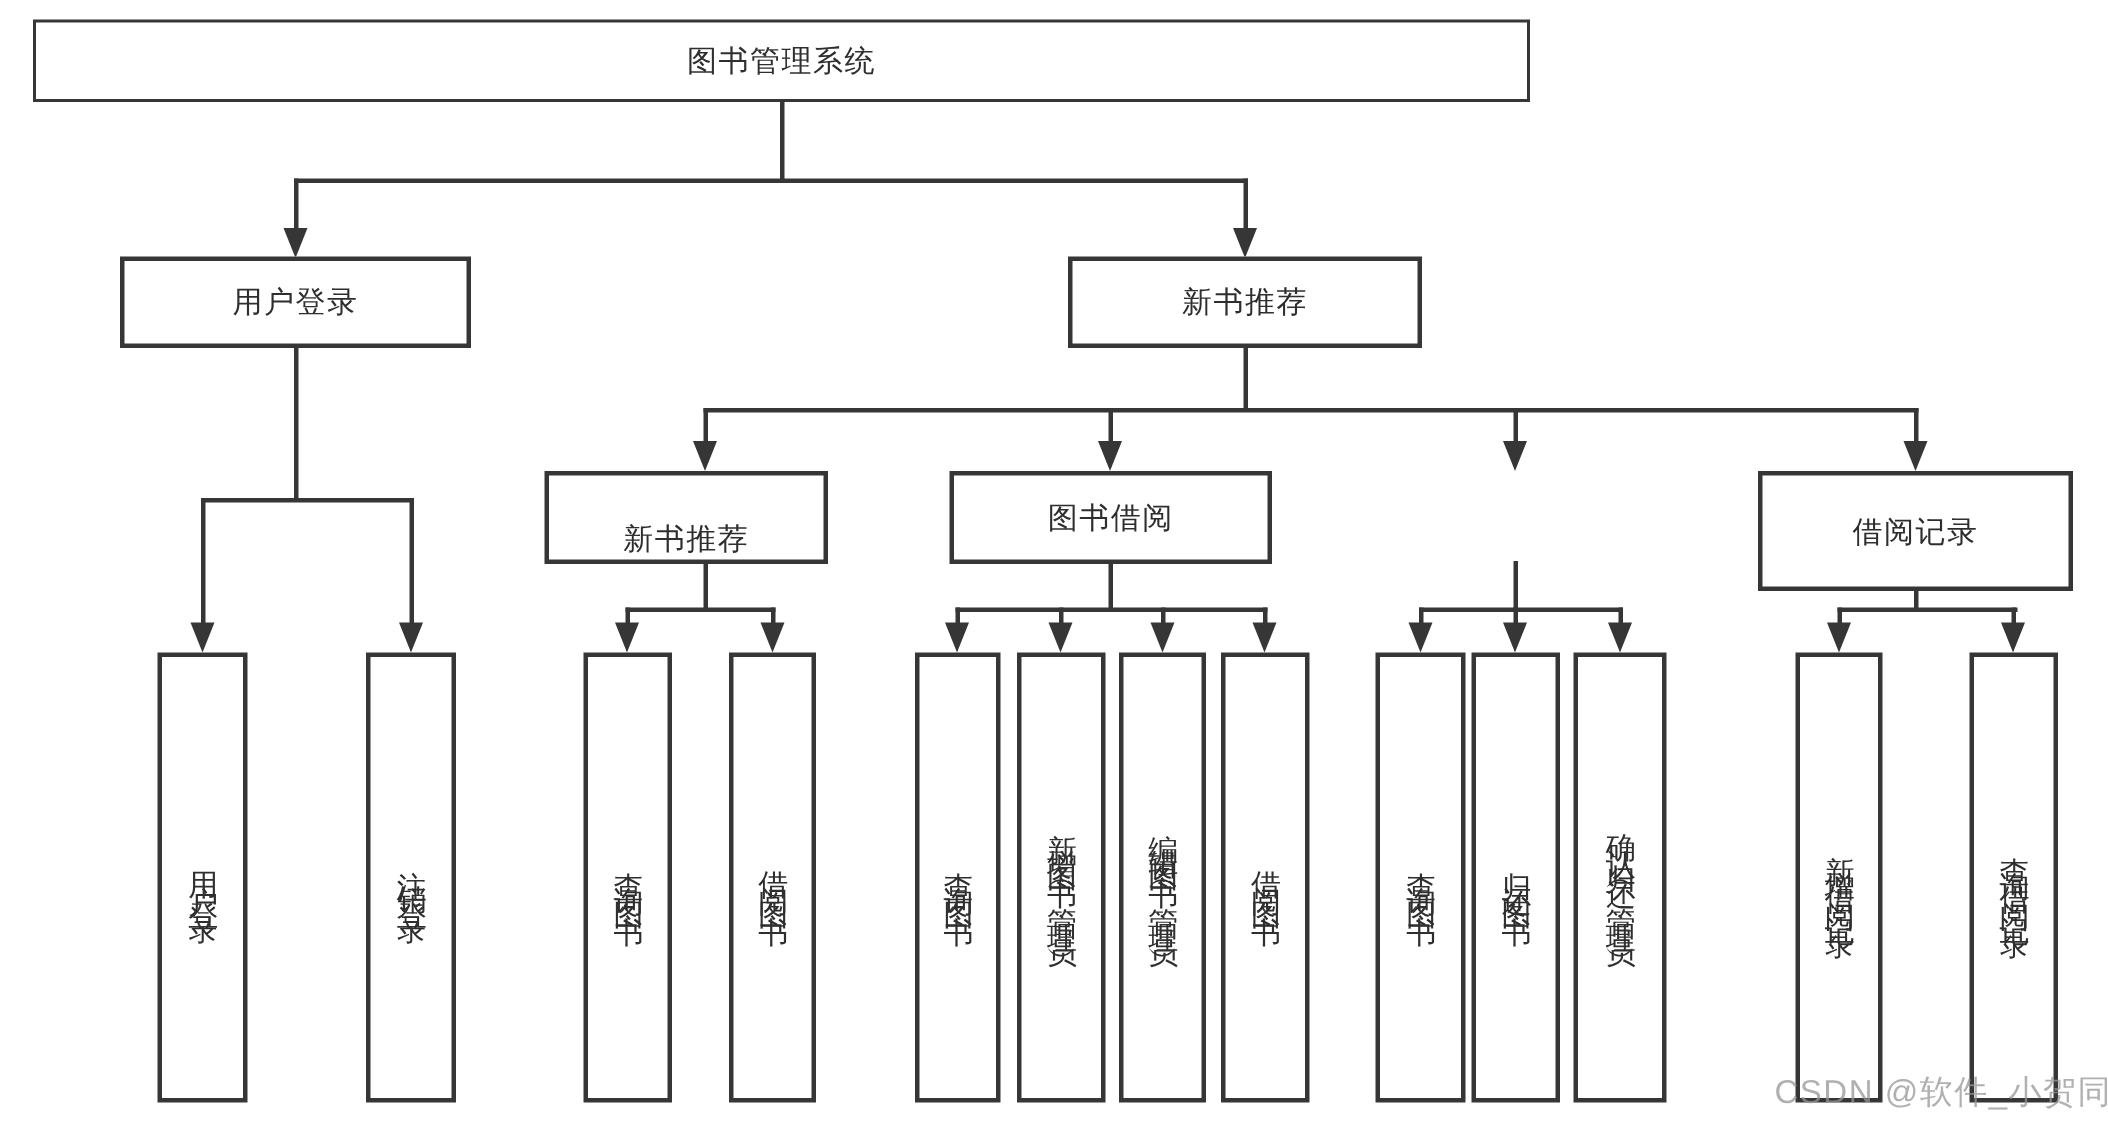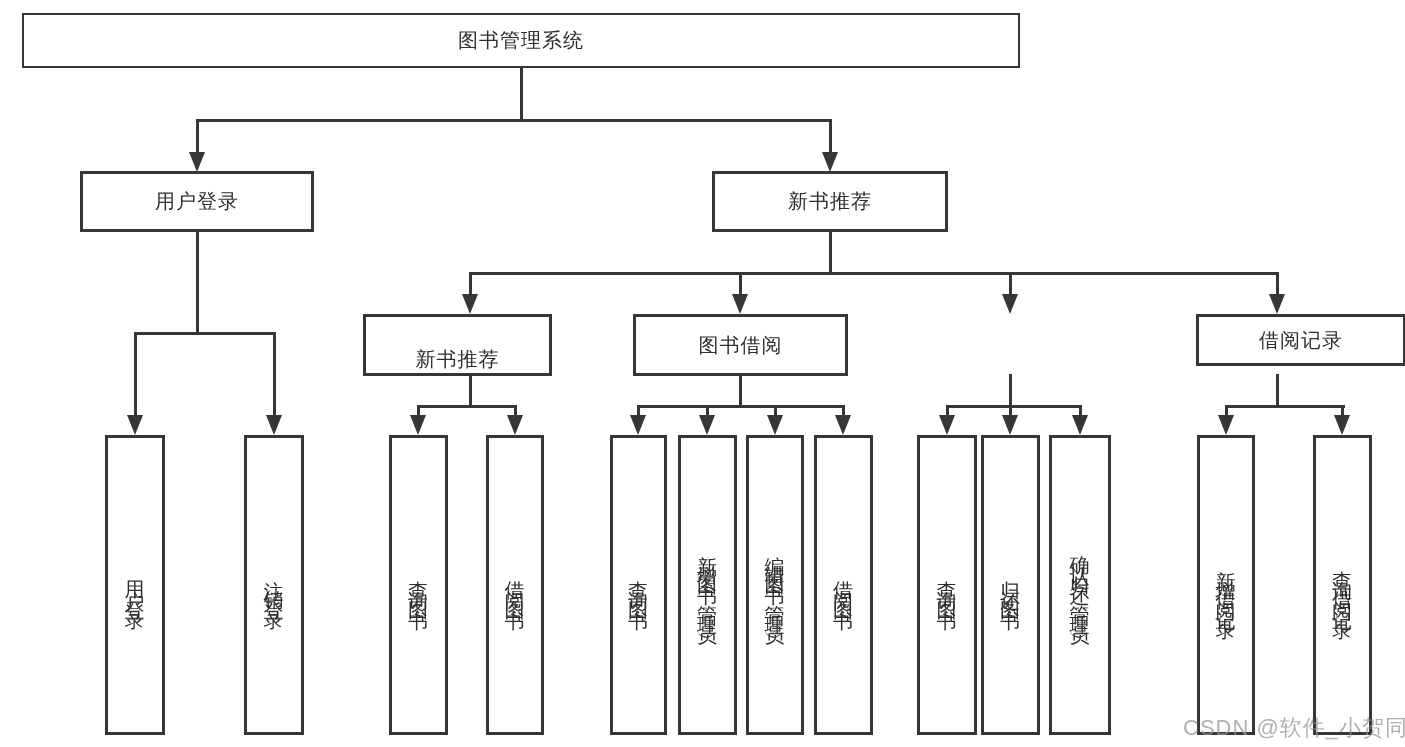--- a/index.html
+++ b/index.html
@@ -89,21 +89,21 @@
   <div class="arrowhead" style="left:1002px; top:294px;"></div>
   <div class="vline" style="left:1276px; top:272px; width:3px; height:26px;"></div>
   <div class="arrowhead" style="left:1269px; top:294px;"></div>
 
   <div class="box" style="left:363px; top:314px; width:189px; height:62px;align-items:flex-end;">
     <span>新书推荐</span>
   </div>
   <div class="box" style="left:633px; top:314px; width:215px; height:62px;">
     <span>图书借阅</span>
   </div>
-  <div class="box" style="left:1172px; top:314px; width:210px; height:52px;margin-left:24px;">
+  <div class="box" style="left:1172px; top:314px; width:210px; height:80px;">
     <span>借阅记录</span>
   </div>
 
   <div class="vline" style="left:469px; top:374px; width:3px; height:34px;"></div>
   <div class="hline" style="left:417px; top:405px; width:100px; height:3px;"></div>
   <div class="vline" style="left:417px; top:405px; width:3px; height:12px;"></div>
   <div class="arrowhead" style="left:410px; top:415px;"></div>
   <div class="vline" style="left:514px; top:405px; width:3px; height:12px;"></div>
   <div class="arrowhead" style="left:507px; top:415px;"></div>
 

